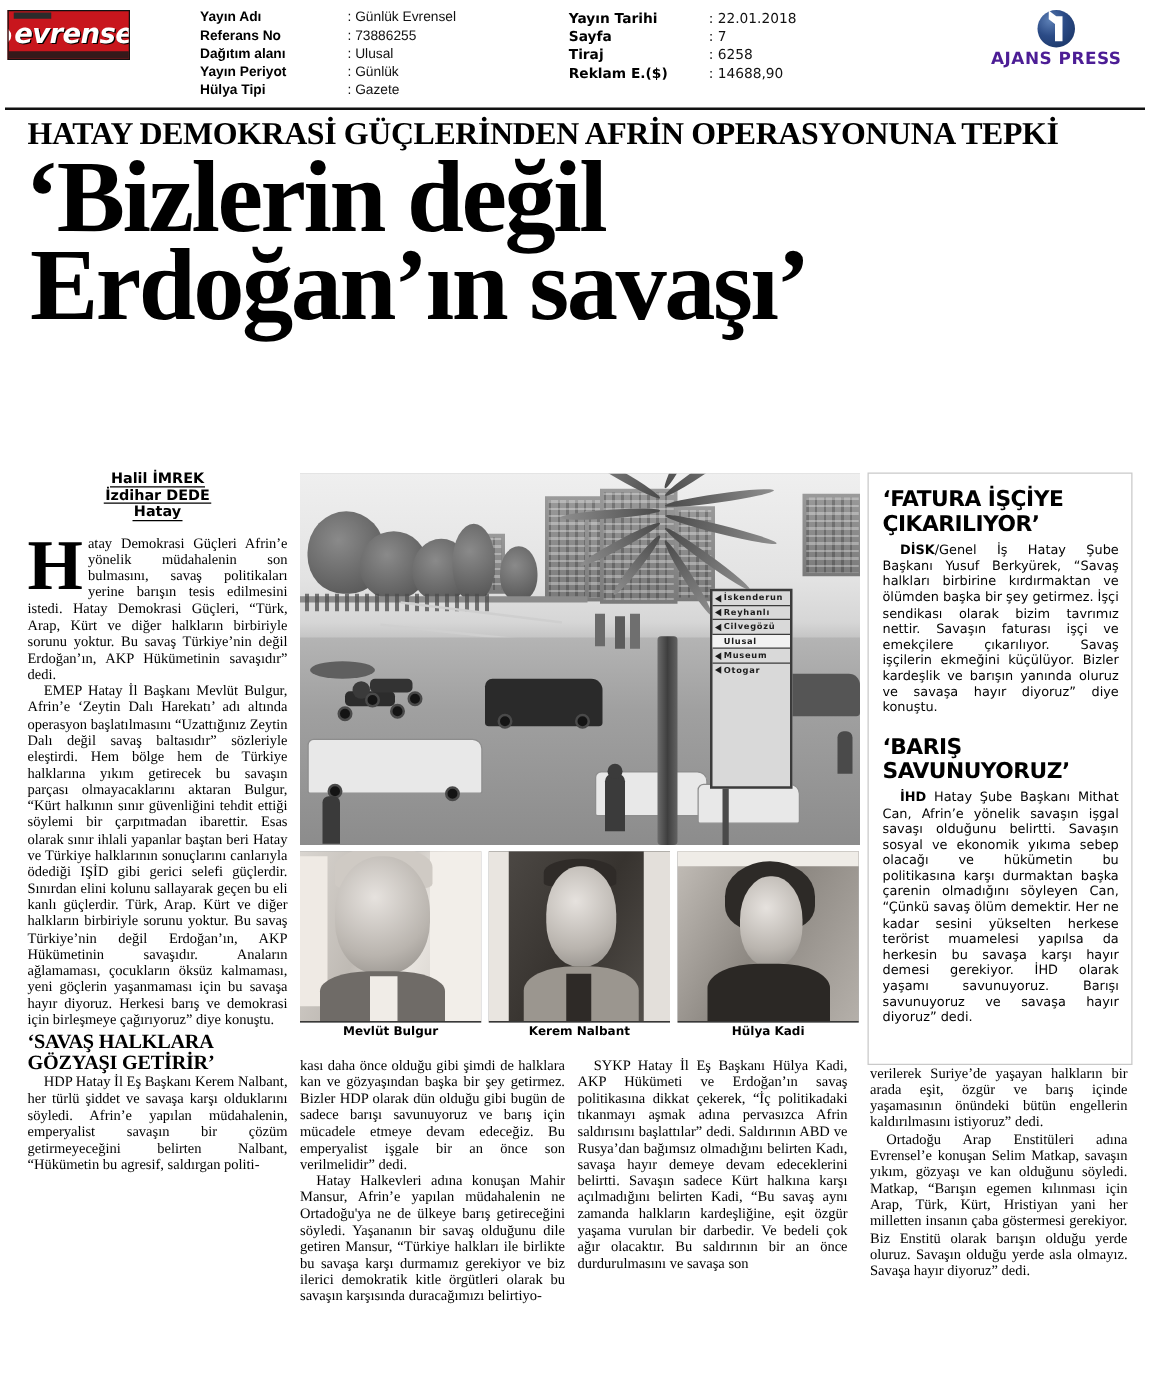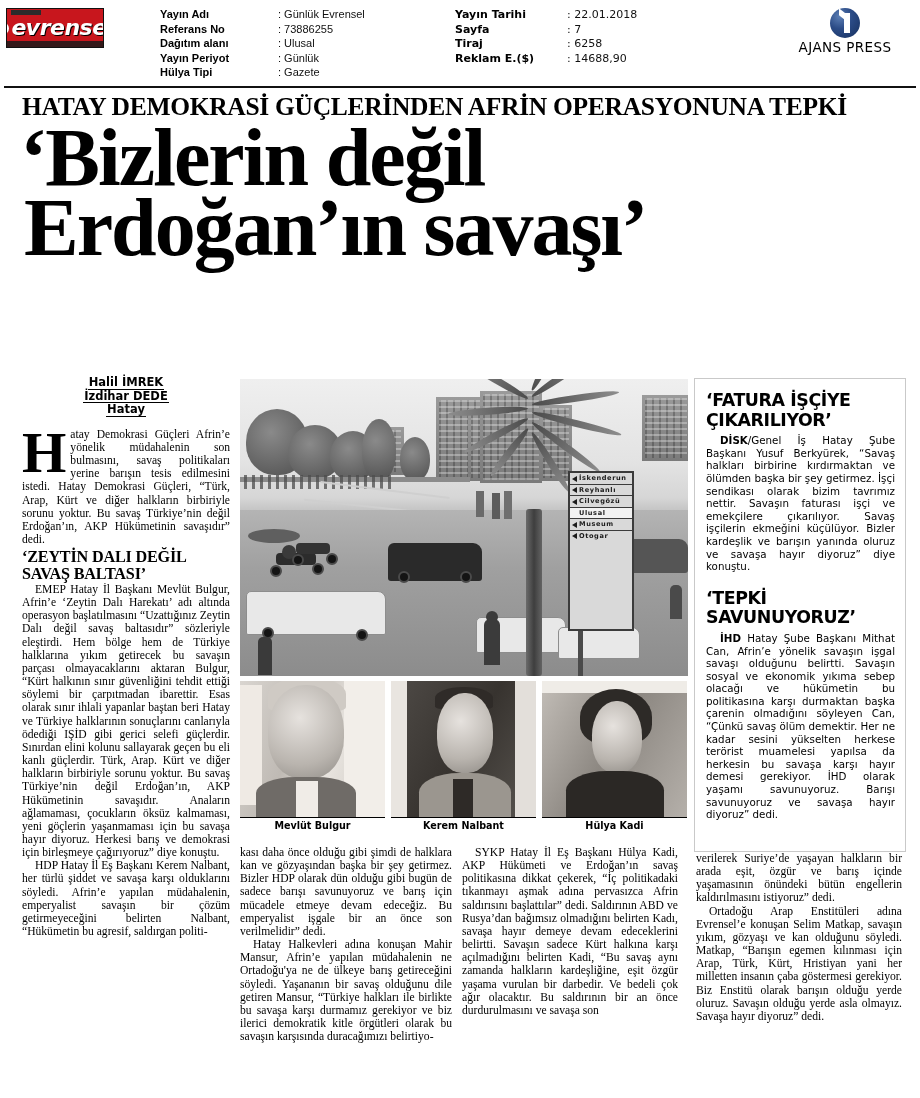--- a/index.html
+++ b/index.html
@@ -63,21 +63,21 @@
   .aj-mark .one {
     position:absolute; left:14px; top:5px; width:6px; height:20px;
     background:#ffffff;
   }
   .aj-mark .one:before{
     content:""; position:absolute; left:-5px; top:0; width:6px; height:7px;
     background:#ffffff; transform:skewY(38deg); transform-origin:right top;
   }
   .aj-text {
     font-family:"DejaVu Sans", sans-serif; font-size:13.5px; letter-spacing:.4px;
-    color:#000000; font-weight:normal;
+    color:#4c1d95; font-weight:bold;
   }
   .header-rule { position:absolute; left:4px; right:4px; top:86px; height:2px; background:#111; }
 
   
   .kicker {
     margin:6px 20px 0 22px;
     font-family:"Liberation Serif", serif;
     font-weight:bold; font-size:25.5px; line-height:1.05;
     letter-spacing:-0.3px; white-space:nowrap;
   }
@@ -396,35 +396,35 @@
   </div>
 
   <div class="sidebox">
     <div class="sb-head">
       <div>‘FATURA İŞÇİYE</div>
       <div>ÇIKARILIYOR’</div>
     </div>
     <p class="sb-p"><b>DİSK</b><span>/Genel İş Hatay Şube Başkanı Yusuf Berkyürek, “Savaş halkları birbirine kırdırmaktan ve ölümden başka bir şey getirmez. İşçi sendikası olarak bizim tavrımız nettir. Savaşın faturası işçi ve emekçilere çıkarılıyor. Savaş işçilerin ekmeğini küçülüyor. Bizler kardeşlik ve barışın yanında oluruz ve savaşa hayır diyoruz” diye konuştu.</span></p>
 
     <div class="sb-head second">
-      <div>‘TEPKİ</div>
+      <div>‘BARIŞ</div>
       <div>SAVUNUYORUZ’</div>
     </div>
     <p class="sb-p"><b>İHD</b><span> Hatay Şube Başkanı Mithat Can, Afrin’e yönelik savaşın işgal savaşı olduğunu belirtti. Savaşın sosyal ve ekonomik yıkıma sebep olacağı ve hükümetin bu politikasına karşı durmaktan başka çarenin olmadığını söyleyen Can, “Çünkü savaş ölüm demektir. Her ne kadar sesini yükselten herkese terörist muamelesi yapılsa da herkesin bu savaşa karşı hayır demesi gerekiyor. İHD olarak yaşamı savunuyoruz. Barışı savunuyoruz ve savaşa hayır diyoruz” dedi.</span></p>
   </div>
 
   <div class="col" id="col1">
     <div class="byline">
       <div><span>Halil İMREK</span></div>
       <div><span>İzdihar DEDE</span></div>
       <div><span>Hatay</span></div>
     </div>
     <p class="noind dropcap">Hatay Demokrasi Güçleri Afrin’e yönelik müdahalenin son bulmasını, savaş politikaları yerine barışın tesis edilmesini istedi. Hatay Demokrasi Güçleri, “Türk, Arap, Kürt ve diğer halkların birbiriyle sorunu yoktur. Bu savaş Türkiye’nin değil Erdoğan’ın, AKP Hükümetinin savaşıdır” dedi.</p>
-    <div class="subhead">‘ZEYTİN DALI DEĞİL SAVAŞ BALTASI’</div>
     <p>EMEP Hatay İl Başkanı Mevlüt Bulgur, Afrin’e ‘Zeytin Dalı Harekatı’ adı altında operasyon başlatılmasını “Uzattığınız Zeytin Dalı değil savaş baltasıdır” sözleriyle eleştirdi. Hem bölge hem de Türkiye halklarına yıkım getirecek bu savaşın parçası olmayacaklarını aktaran Bulgur, “Kürt halkının sınır güvenliğini tehdit ettiği söylemi bir çarpıtmadan ibarettir. Esas olarak sınır ihlali yapanlar baştan beri Hatay ve Türkiye halklarının sonuçlarını canlarıyla ödediği IŞİD gibi gerici selefi güçlerdir. Sınırdan elini kolunu sallayarak geçen bu eli kanlı güçlerdir. Türk, Arap. Kürt ve diğer halkların birbiriyle sorunu yoktur. Bu savaş Türkiye’nin değil Erdoğan’ın, AKP Hükümetinin savaşıdır. Anaların ağlamaması, çocukların öksüz kalmaması, yeni göçlerin yaşanmaması için bu savaşa hayır diyoruz. Herkesi barış ve demokrasi için birleşmeye çağırıyoruz” diye konuştu.</p>
+    <div class="subhead">‘SAVAŞ HALKLARA GÖZYAŞI GETİRİR’</div>
     <p>HDP Hatay İl Eş Başkanı Kerem Nalbant, her türlü şiddet ve savaşa karşı olduklarını söyledi. Afrin’e yapılan müdahalenin, emperyalist savaşın bir çözüm getirmeyeceğini belirten Nalbant, “Hükümetin bu agresif, saldırgan politi-</p>
   </div>
 
   <div class="col" id="col2">
     <p class="noind">kası daha önce olduğu gibi şimdi de halklara kan ve gözyaşından başka bir şey getirmez. Bizler HDP olarak dün olduğu gibi bugün de sadece barışı savunuyoruz ve barış için mücadele etmeye devam edeceğiz. Bu emperyalist işgale bir an önce son verilmelidir” dedi.</p>
     <p>Hatay Halkevleri adına konuşan Mahir Mansur, Afrin’e yapılan müdahalenin ne Ortadoğu'ya ne de ülkeye barış getireceğini söyledi. Yaşananın bir savaş olduğunu dile getiren Mansur, “Türkiye halkları ile birlikte bu savaşa karşı durmamız gerekiyor ve biz ilerici demokratik kitle örgütleri olarak bu savaşın karşısında duracağımızı belirtiyo-</p>
   </div>
 
   <div class="col" id="col3">
     <p>SYKP Hatay İl Eş Başkanı Hülya Kadi, AKP Hükümeti ve Erdoğan’ın savaş politikasına dikkat çekerek, “İç politikadaki tıkanmayı aşmak adına pervasızca Afrin saldırısını başlattılar” dedi. Saldırının ABD ve Rusya’dan bağımsız olmadığını belirten Kadı, savaşa hayır demeye devam edeceklerini belirtti. Savaşın sadece Kürt halkına karşı açılmadığını belirten Kadi, “Bu savaş aynı zamanda halkların kardeşliğine, eşit özgür yaşama vurulan bir darbedir. Ve bedeli çok ağır olacaktır. Bu saldırının bir an önce durdurulmasını ve savaşa son</p>

